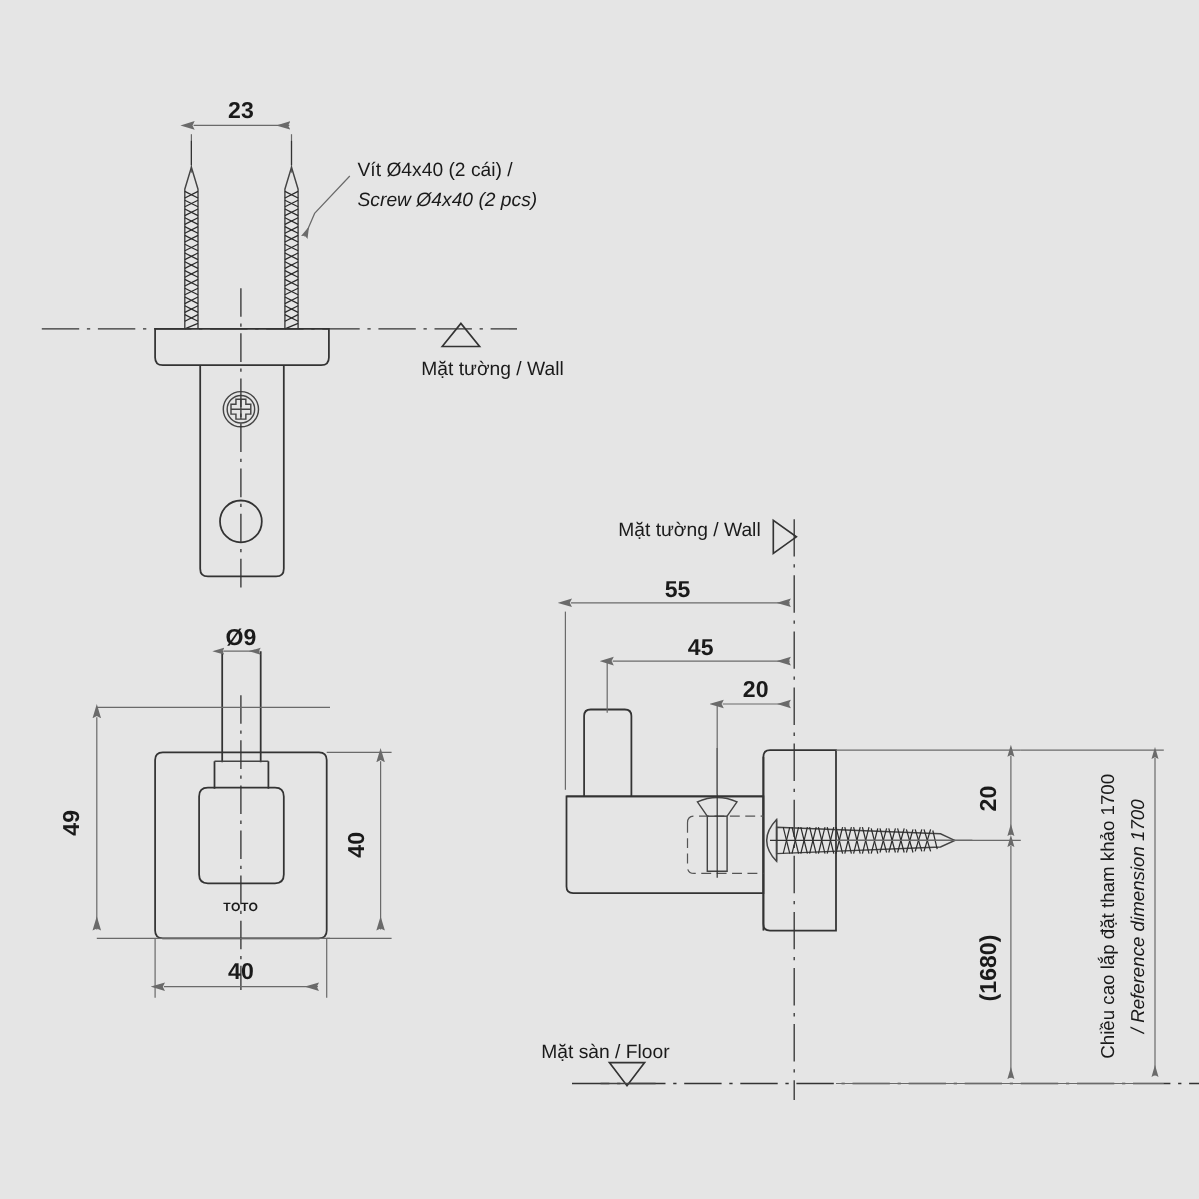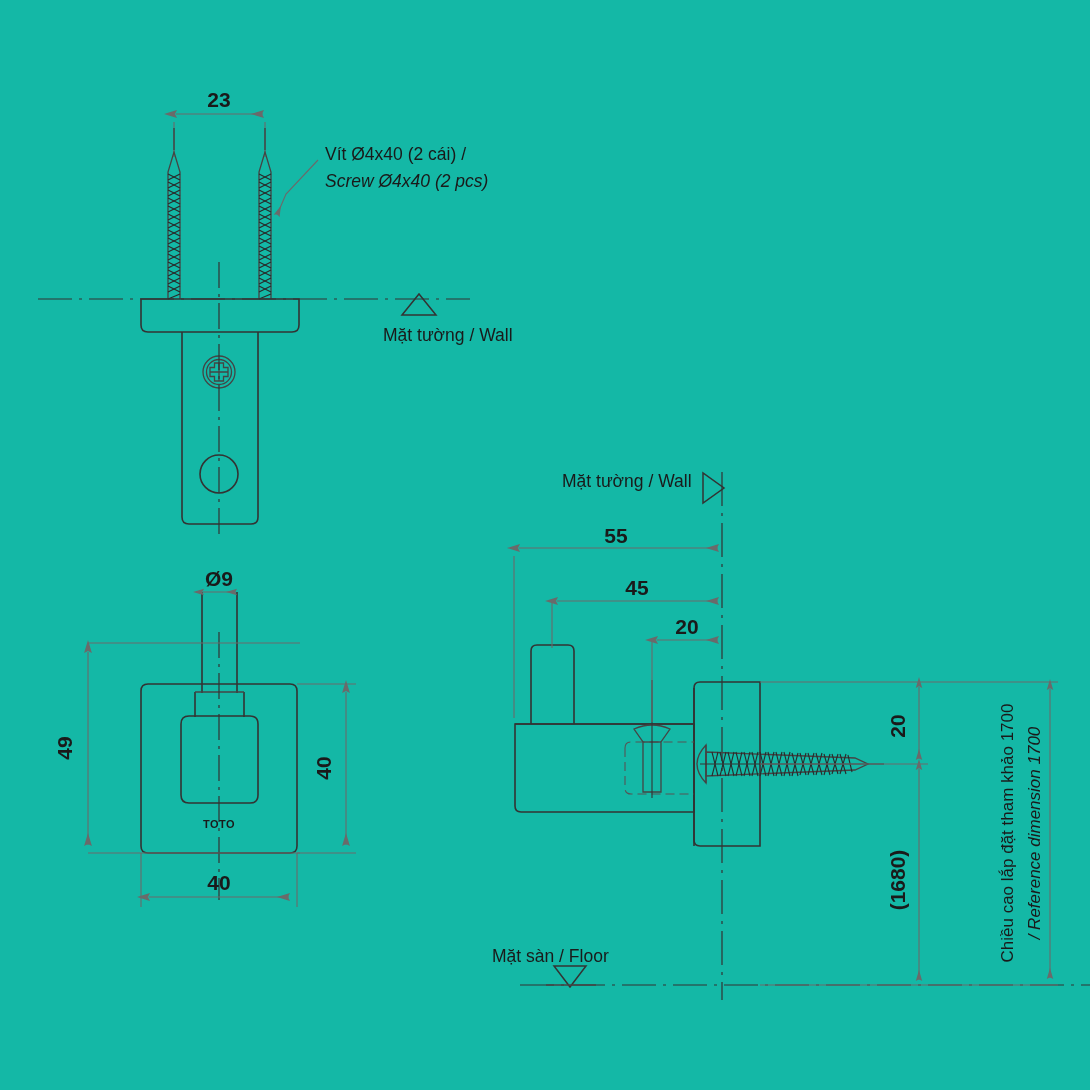--- a/index.html
+++ b/index.html
@@ -1,17 +1,17 @@
 <!DOCTYPE html>
 <html><head>
 <meta charset="utf-8">
 <style>
   html,body{margin:0;padding:0;background:#ffffff;}
   body{width:1090px;height:1090px;overflow:hidden;font-family:"Liberation Sans",sans-serif;}
-  #stage{position:relative;width:1090px;height:1090px;background:#14b8a6;}
+  #stage{position:relative;width:1090px;height:1090px;background:#e5e5e5;}
   svg{position:absolute;left:0;top:0;}
   text{font-family:"Liberation Sans",sans-serif;fill:#1a1a1a;}
   .dim-txt{font-size:21px;font-weight:700;}
   .lbl{font-size:17.5px;}
   .lbl-it{font-size:17.5px;font-style:italic;}
   .vtxt{font-size:17px;}
   .vtxt-it{font-size:17px;font-style:italic;}
   .logo{font-size:11px;font-weight:700;letter-spacing:0.5px;}
   .ln{stroke:#333;fill:none;stroke-width:1.6;}
   .ln-t{stroke:#444;fill:none;stroke-width:1.3;}

